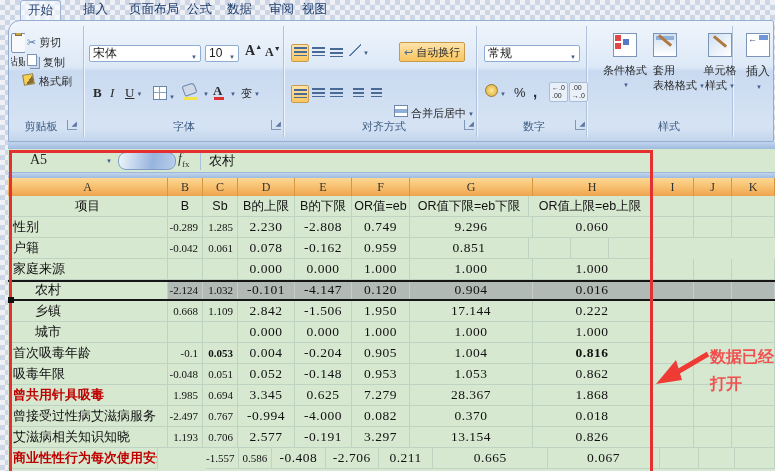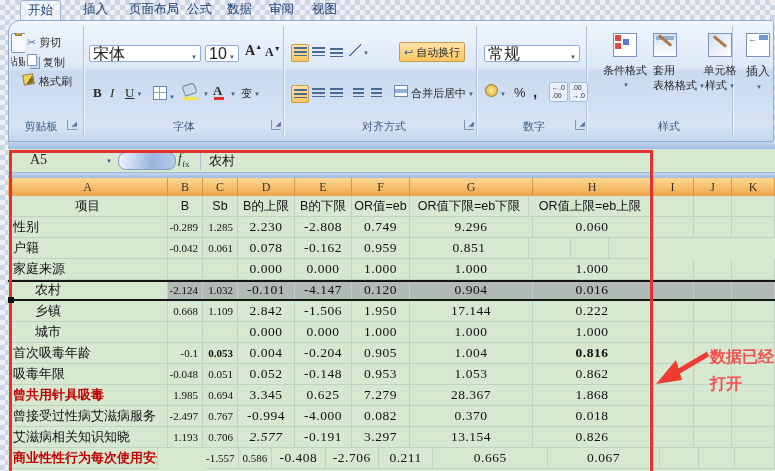--- a/index.html
+++ b/index.html
@@ -16,21 +16,21 @@
   .tab{position:absolute;top:0;height:19px;line-height:19px;font-size:12.5px;color:#1f3d6e;padding:0 7px;white-space:nowrap;}
   .tab.active{background:rgba(248,251,255,.6);border:1px solid #9db4d4;border-bottom:none;border-radius:3px 3px 0 0;}
   
   .ribbon{position:absolute;left:8px;top:20px;width:766px;height:122px;
     background:linear-gradient(#f0f5fc 0%,#dde9f7 38%,#c9daf0 42%,#d6e3f4 88%,#c3d5ec 100%);
     border:1px solid var(--ribbonline);border-radius:12px 2px 0 0;box-sizing:border-box;}
   .gsep{position:absolute;top:5px;bottom:4px;width:1px;background:#b0c2dc;border-right:1px solid #eef4fb;}
   .glabel{position:absolute;top:98px;font-size:11px;color:#3c5a82;text-align:center;}
   .launcher{position:absolute;top:99px;width:9px;height:9px;border:1px solid #7e97b8;border-top:none;border-right:none;font-size:7px;line-height:7px;color:#5b76a0;text-align:right;}
   .rbtn{position:absolute;font-size:11px;color:#2a2a2a;white-space:nowrap;}
-  .box{position:absolute;background:#fff;border:1px solid #8fadd0;border-radius:2px;font-size:16px;color:#222;line-height:15px;padding:0 3px;box-sizing:border-box;}
+  .box{position:absolute;background:#fff;border:1px solid #8fadd0;border-radius:2px;font-size:12px;color:#222;line-height:15px;padding:0 3px;box-sizing:border-box;}
   .darr{display:inline-block;font-size:6px;color:#44608c;vertical-align:middle;margin-left:2px;}
   .darr::before{content:"▼";}
   .hl{background:linear-gradient(#fde3ab,#f9c65f);border:1px solid #c89b4a;border-radius:2px;}
   .bars{display:inline-block;width:13px;height:9px;background:repeating-linear-gradient(#4a6a96 0 2px,transparent 2px 4px);}
   .bchar{font-family:"Liberation Serif",serif;font-weight:bold;font-size:13px;}
   .ichar{font-family:"Liberation Serif",serif;font-style:italic;font-size:13px;}
   .uchar{font-family:"Liberation Serif",serif;text-decoration:underline;font-size:13px;}
   .colorbar{position:absolute;left:1px;right:1px;bottom:0;height:3px;}
   .gridicon{display:inline-block;width:12px;height:12px;border:1px solid #6b86ab;background:
      linear-gradient(#fff,#fff);position:relative;}
@@ -71,21 +71,21 @@
 
 <div id="app">
 
   <div class="abs" style="left:0;top:0;width:775px;height:20px;">
     <span class="tab active" style="left:20px;">开始</span>
     <span class="tab" style="left:76px;">插入</span>
     <span class="tab" style="left:122px;">页面布局</span>
     <span class="tab" style="left:180px;">公式</span>
     <span class="tab" style="left:220px;">数据</span>
     <span class="tab" style="left:262px;">审阅</span>
-    <span class="tab" style="left:305px;">视图</span>
+    <span class="tab" style="left:295px;">视图</span>
   </div>
 
   <div class="ribbon">
 
     <div class="gsep" style="left:74px;"></div>
     <div class="gsep" style="left:274px;"></div>
     <div class="gsep" style="left:467px;"></div>
     <div class="gsep" style="left:577px;"></div>
     <div class="gsep" style="left:723px;"></div>
 
@@ -150,21 +150,21 @@
     </div>
     <div class="rbtn hl" style="left:390px;top:21px;height:18px;line-height:18px;padding:0 4px;">
       <span style="color:#4a6a96;">↩</span>
       <span>自动换行</span>
     </div>
     <div class="rbtn hl" style="left:282px;top:64px;width:16px;height:16px;text-align:center;"><span class="bars" style="margin-top:3px;"></span></div>
     <div class="rbtn" style="left:301px;top:64px;width:16px;height:16px;text-align:center;"><span class="bars" style="margin-top:3px;"></span></div>
     <div class="rbtn" style="left:319px;top:64px;width:16px;height:16px;text-align:center;"><span class="bars" style="margin-top:3px;"></span></div>
     <div class="rbtn" style="left:341px;top:64px;width:16px;height:16px;text-align:center;"><span class="bars" style="margin-top:3px;width:11px;"></span></div>
     <div class="rbtn" style="left:359px;top:64px;width:16px;height:16px;text-align:center;"><span class="bars" style="margin-top:3px;width:11px;"></span></div>
-    <div class="rbtn" style="left:385px;top:64px;">
+    <div class="rbtn" style="left:385px;top:84px;">
       <span style="display:inline-block;width:12px;height:10px;border:1px solid #6e88ac;background:linear-gradient(#fff 30%,#8fb0d8 30% 70%,#fff 70%);"></span>
       <span>合并后居中</span><span class="darr"></span>
     </div>
     <div class="glabel" style="left:320px;width:110px;">对齐方式</div>
     <div class="launcher" style="left:455px;">◢</div>
 
     <div class="box" style="left:475px;top:24px;width:96px;height:17px;">
       <span>常规</span><span class="darr" style="float:right;margin-top:4px;"></span>
     </div>
     <div class="rbtn" style="left:476px;top:63px;">
@@ -382,21 +382,21 @@
         <div class="cell c-big" style="width: 123px;">0.370</div>
         <div class="cell c-big" style="width: 119px;">0.018</div>
         <div class="cell c-big" style="width: 42px;"></div>
         <div class="cell c-big" style="width: 38px;"></div>
         <div class="cell c-big" style="width: 43px;"></div>
       </div>
       <div class="row">
         <div class="cell c-label" style="width: 160px;">艾滋病相关知识知晓</div>
         <div class="cell c-small" style="width: 35px;">1.193</div>
         <div class="cell c-small" style="width: 35px;">0.706</div>
-        <div class="cell c-big" style="width: 57px; font-style: italic;">2.577</div>
+        <div class="cell c-big" style="width: 57px;">2.577</div>
         <div class="cell c-big" style="width: 57px;">-0.191</div>
         <div class="cell c-big" style="width: 58px;">3.297</div>
         <div class="cell c-big" style="width: 123px;">13.154</div>
         <div class="cell c-big" style="width: 119px;">0.826</div>
         <div class="cell c-big" style="width: 42px;"></div>
         <div class="cell c-big" style="width: 38px;"></div>
         <div class="cell c-big" style="width: 43px;"></div>
       </div>
       <div class="row">
         <div class="cell c-label redtext" style="width: 160px;">商业性性行为每次使用安全套</div>

